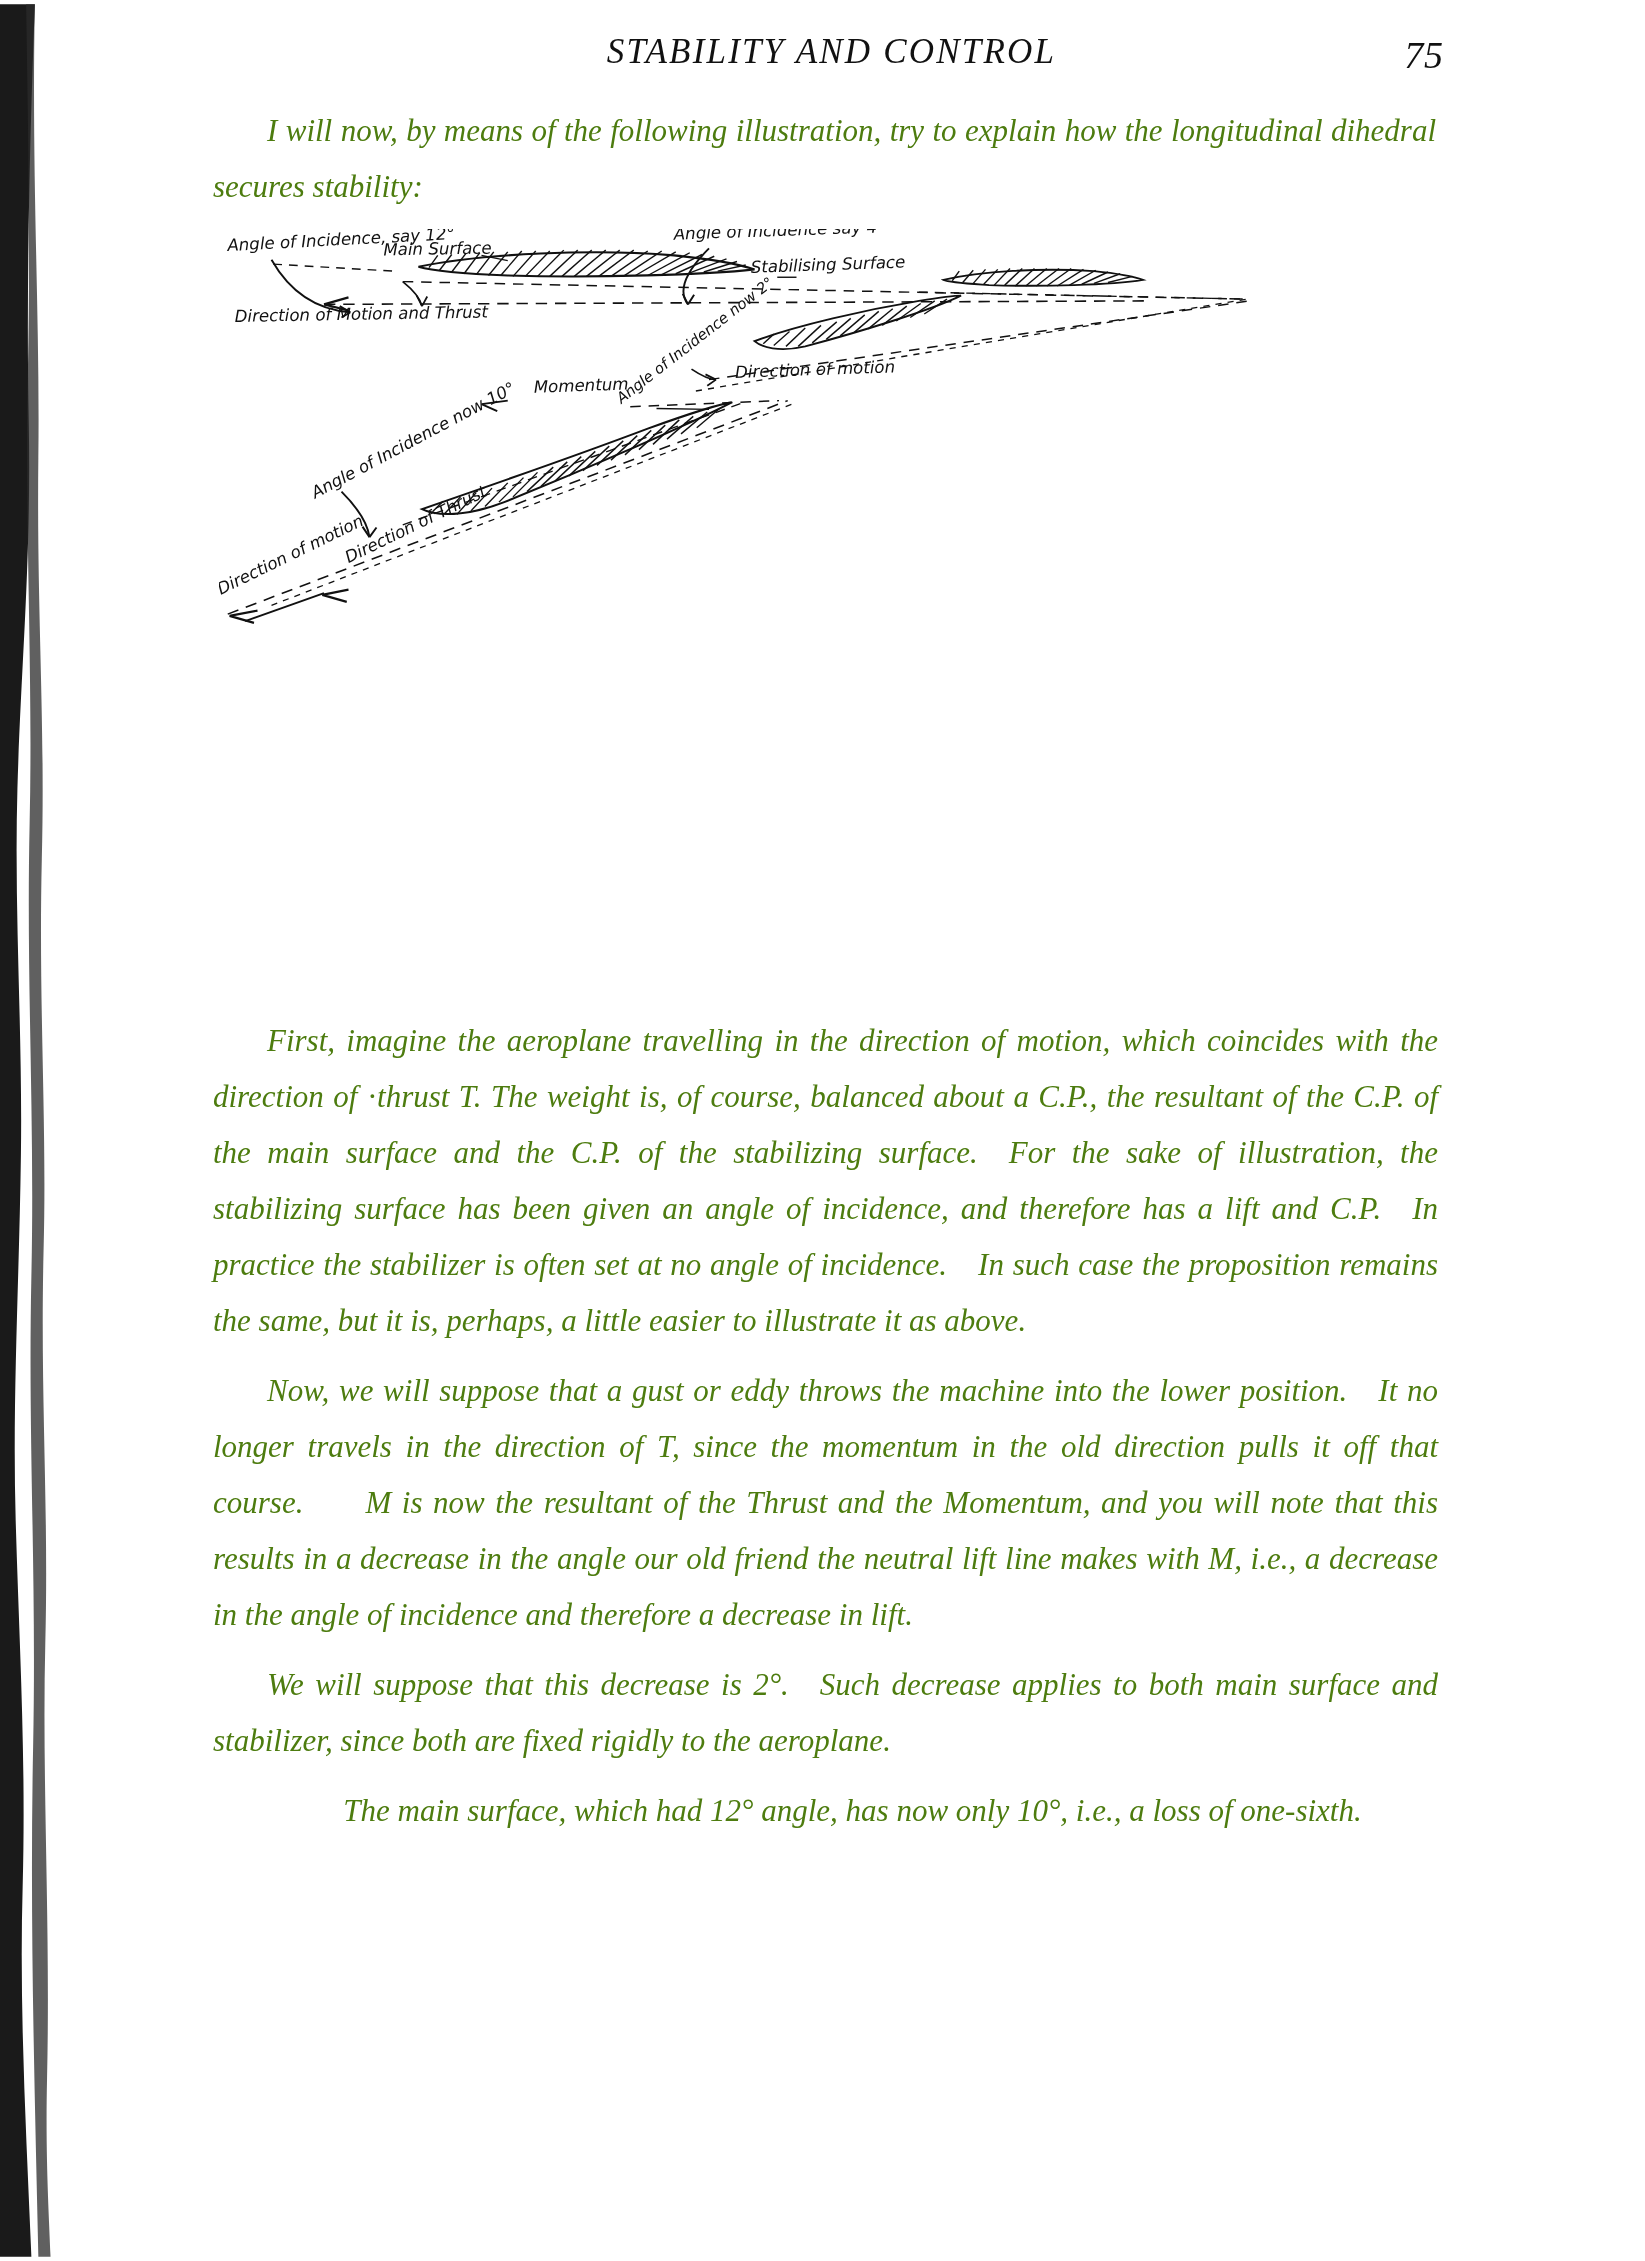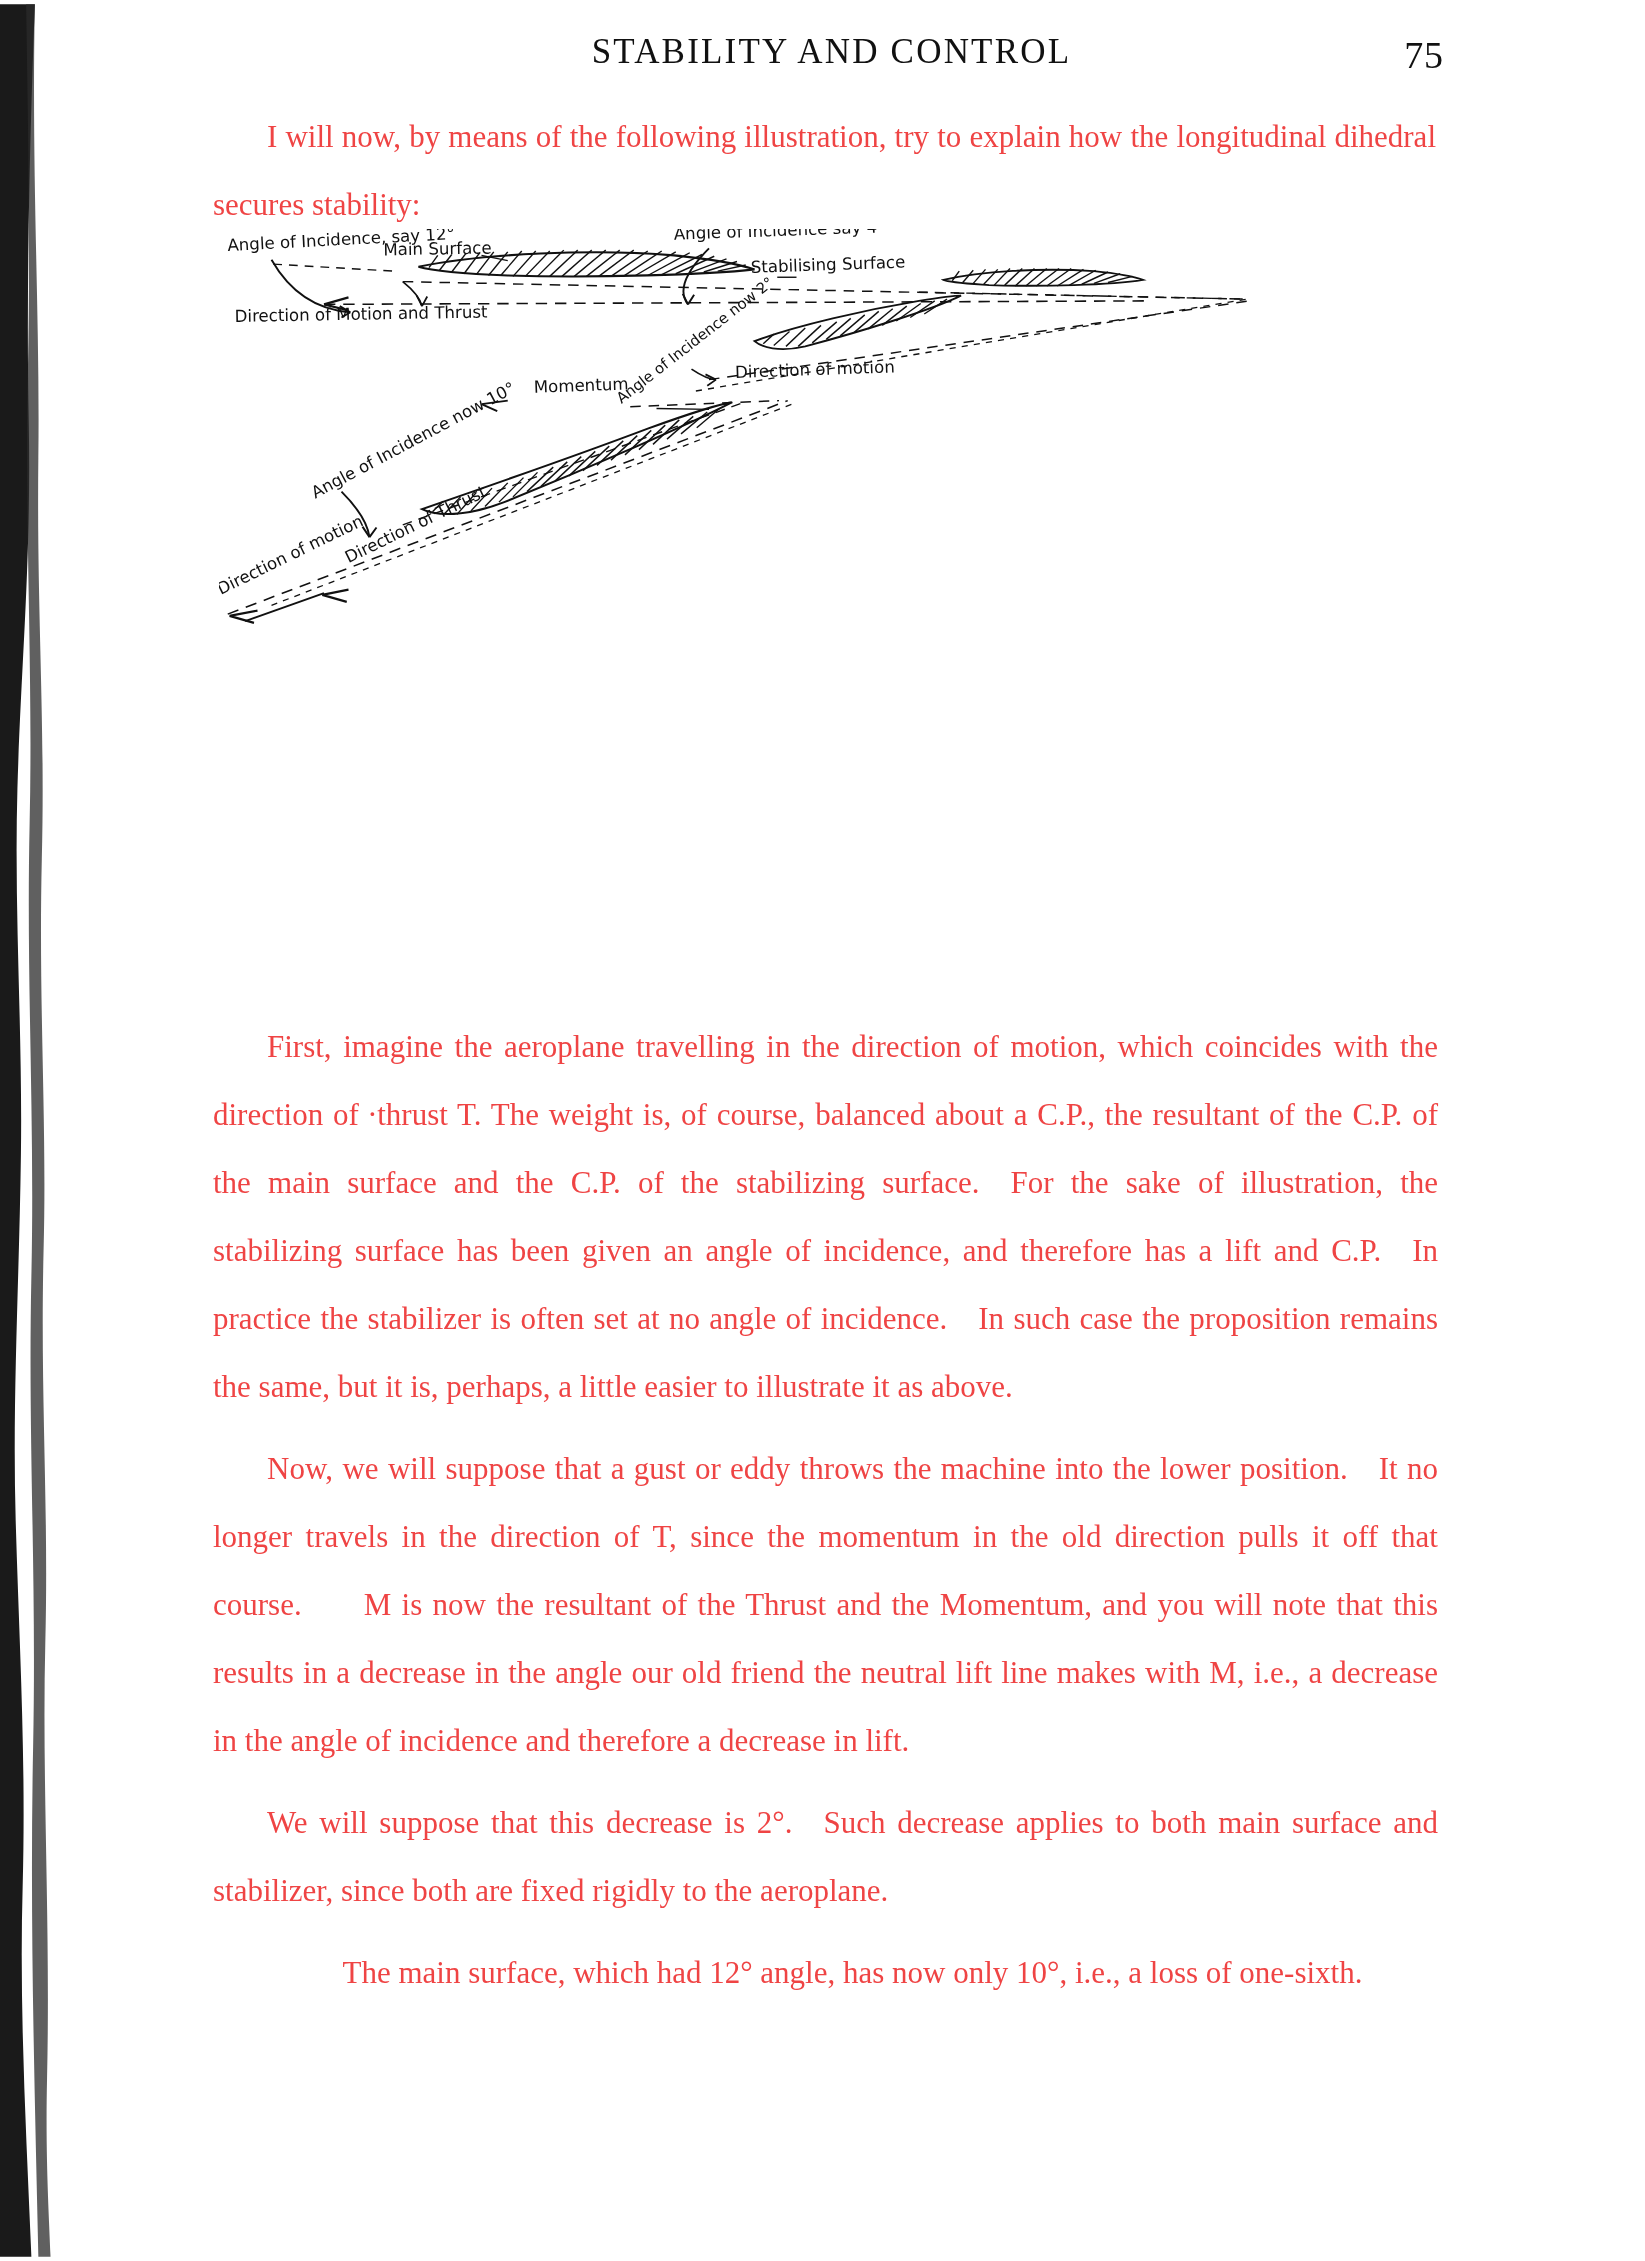--- a/index.html
+++ b/index.html
@@ -24,20 +24,21 @@
     width: 61px;
     height: 2261px;
     pointer-events: none;
   }
 
   .page {
     position: absolute;
     left: 0; top: 0;
     width: 1614px;
     height: 2261px;
+    font-style: italic;
   }
 
   
   .header {
     position: absolute;
     left: 219px;
     top: 31.5px;
     width: 1225px;
     display: flex;
     align-items: baseline;
@@ -54,24 +55,24 @@
     right: 0px;
     top: 1.7px;
     font-size: 38px;
     letter-spacing: 0.9px;
   }
 
   
   .textblock {
     position: absolute;
     font-size: 31px;
-    line-height: 68px;
+    line-height: 56px;
     text-align: justify;
     text-justify: inter-word;
-    color: #ef4444;
+    color: #4d7c0f;
   }
   .intro {
     left: 213px;
     top: 103px;
     width: 1223px;
   }
   .body-main {
     left: 213px;
     top: 1013px;
     width: 1225px;

